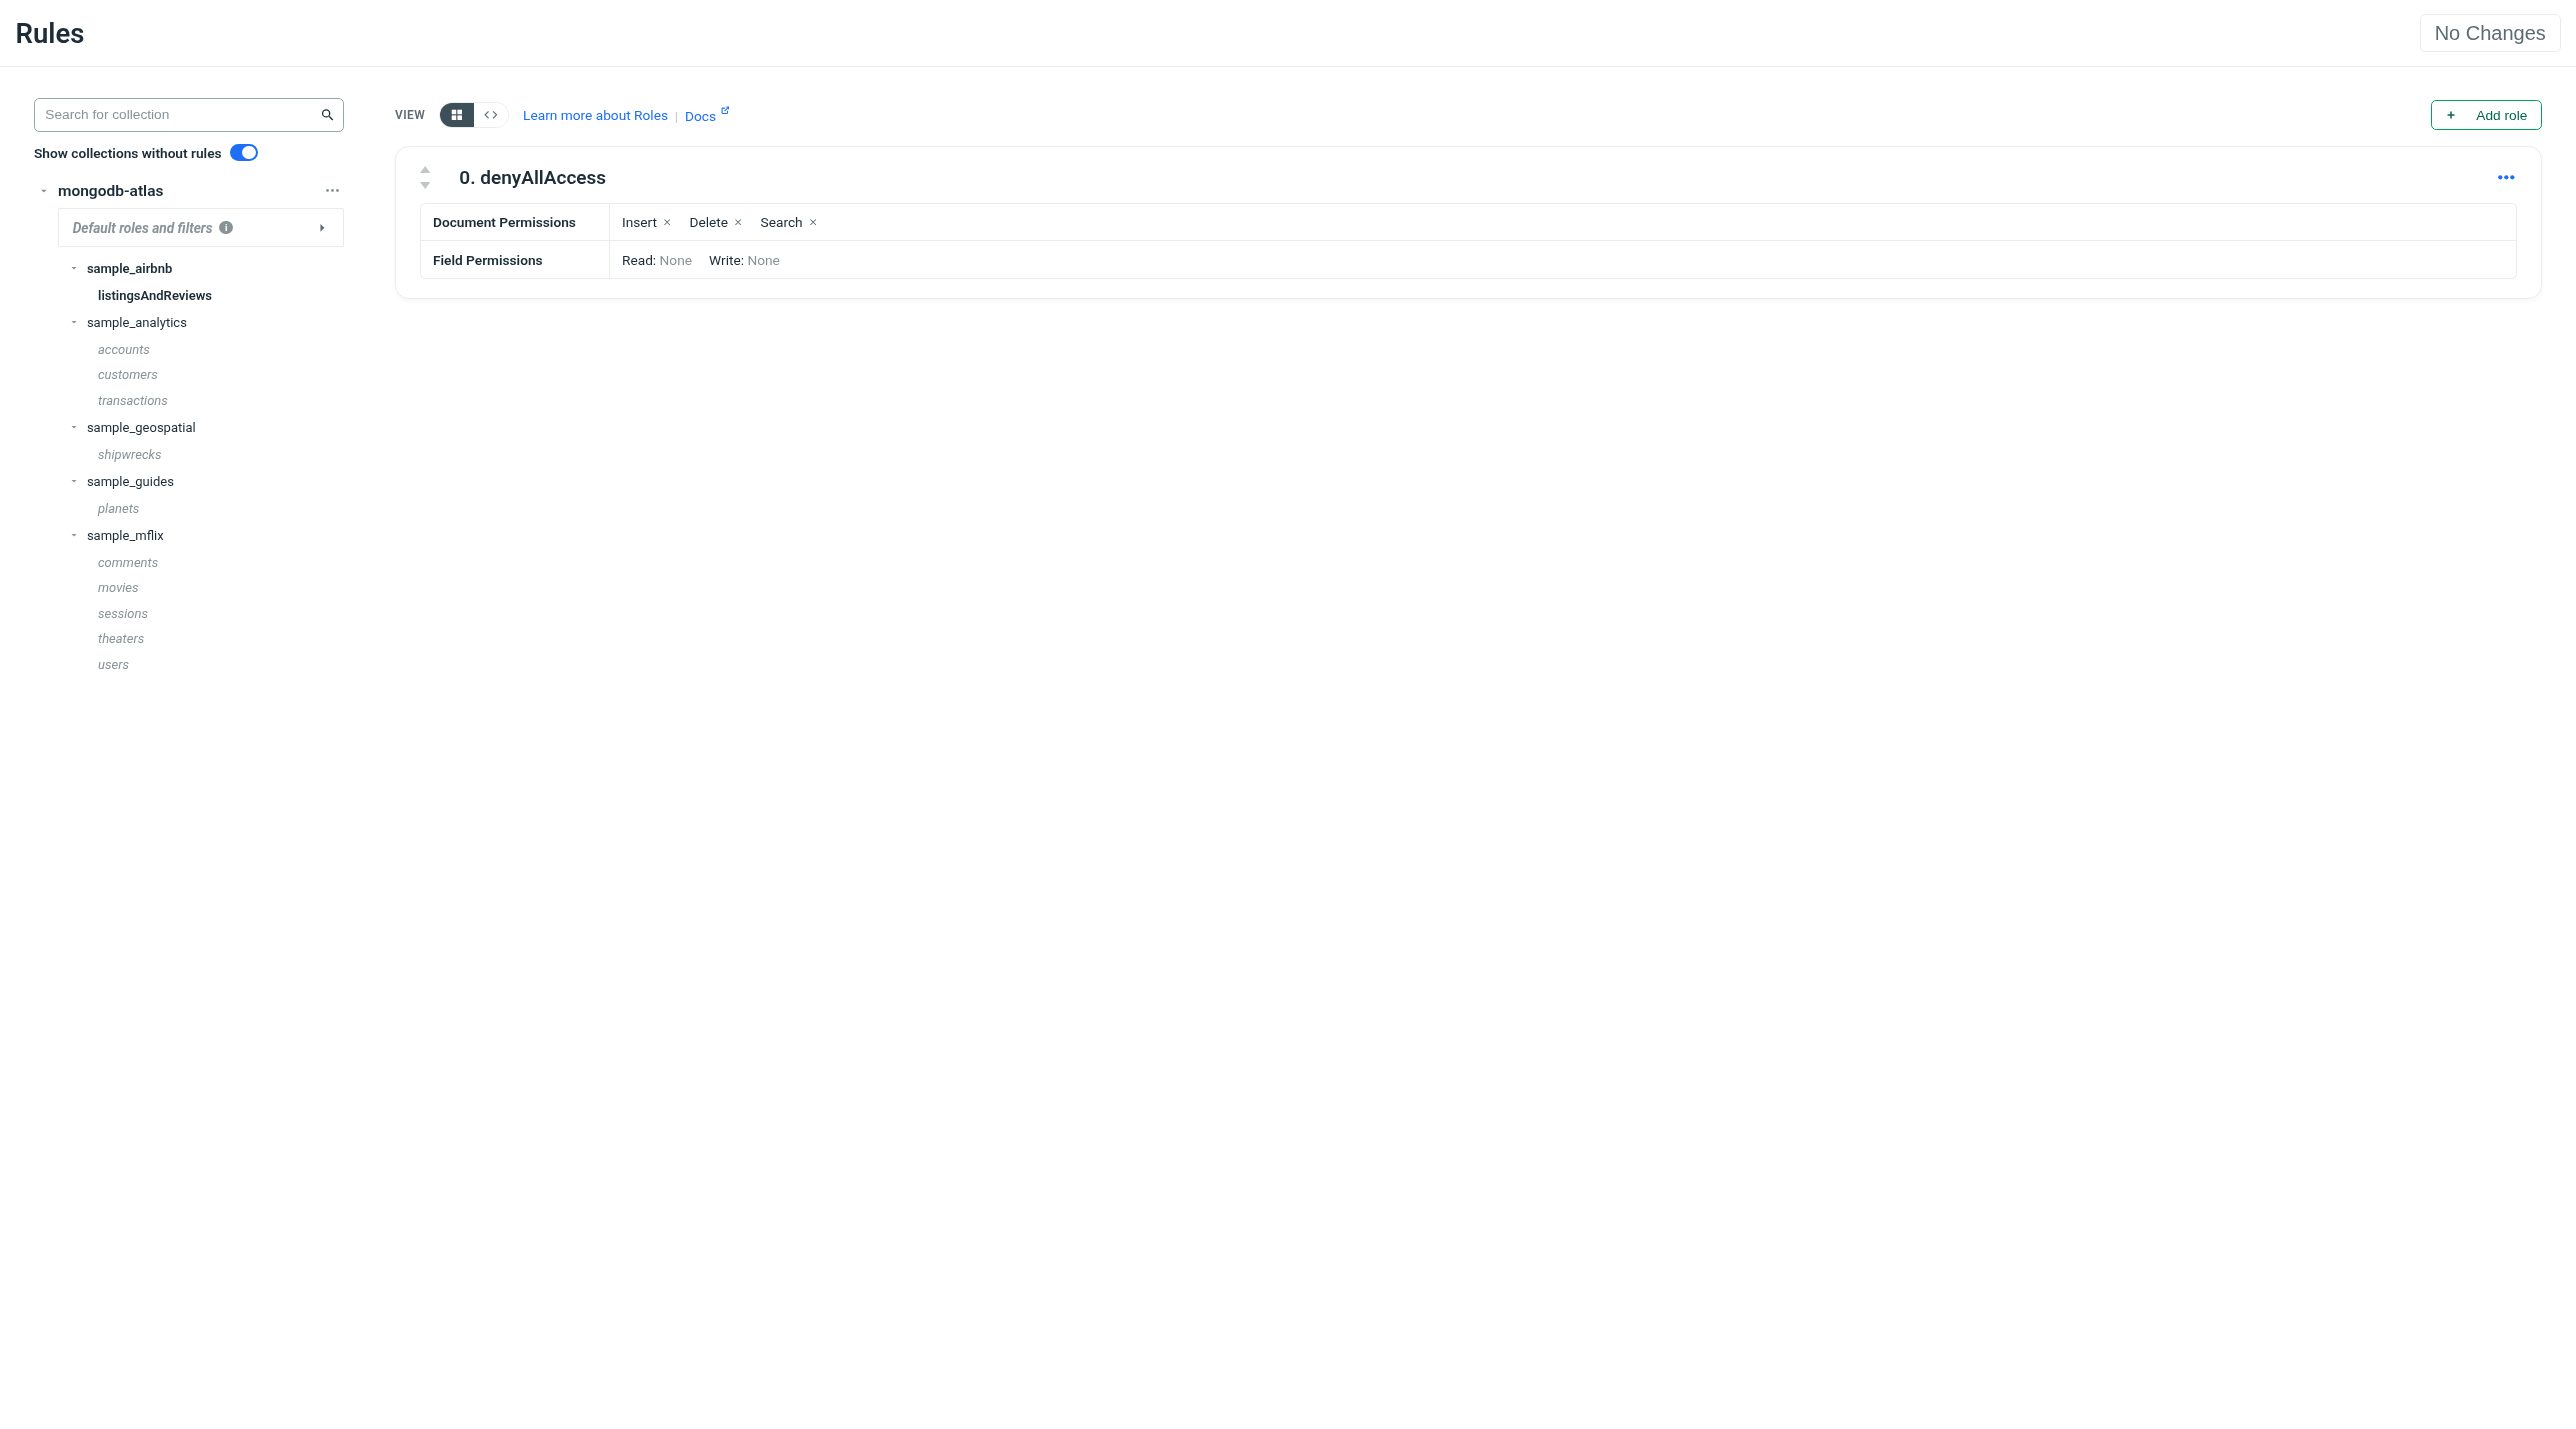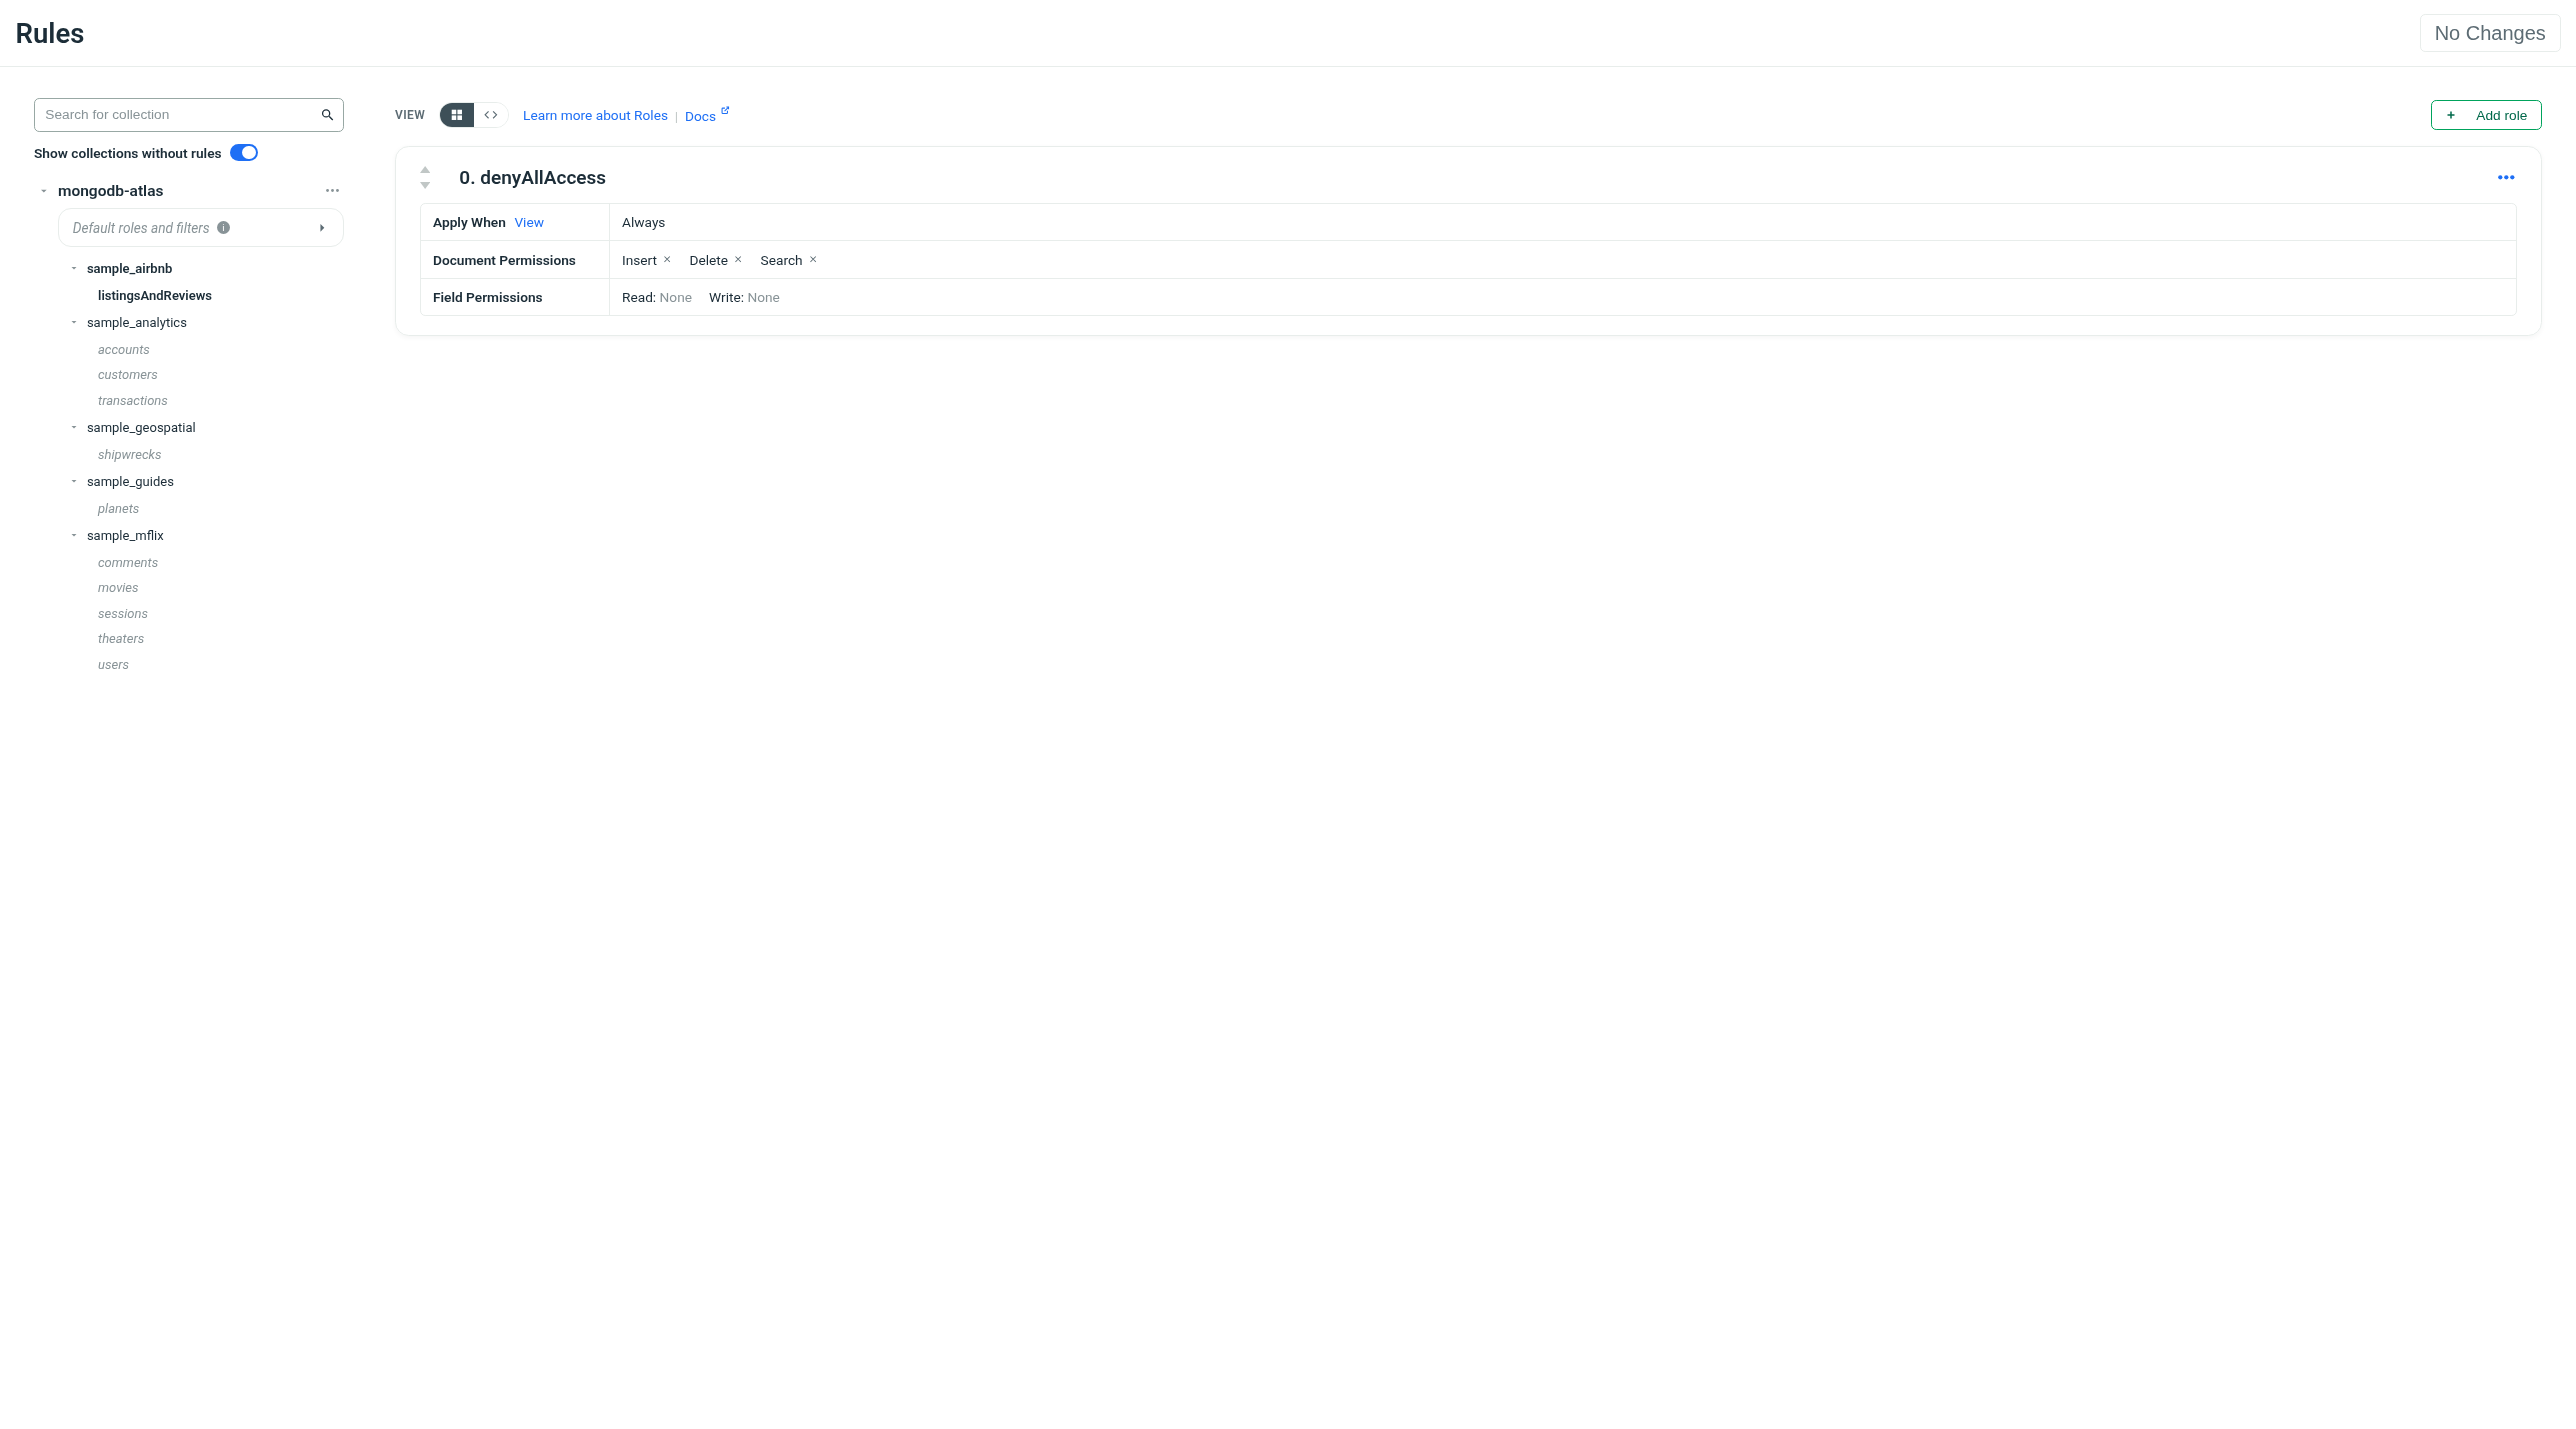--- a/index.html
+++ b/index.html
@@ -128,24 +128,25 @@
       font-size: 15.5px;
       font-weight: 600;
       color: #1c2d38;
     }
     .more-icon { color: #889397; }
     .default-roles-row {
       display: flex;
       align-items: center;
       justify-content: space-between;
       border: 0.9px solid #e8edeb;
-      border-radius: 13px;
+      border-radius: 1px;
       padding: 10.3px 13.7px;
       margin: 0 0 6.9px 24px;
       cursor: pointer;
+      font-weight: bold;
     }
     .default-roles-left {
       display: flex;
       align-items: center;
       gap: 6.9px;
       color: #889397;
       font-style: italic;
       font-size: 13.7px;
     }
     .info-icon {
@@ -507,27 +508,20 @@
         </div>
         <span class="dots-icon">
           <svg width="20.6" height="20.6" viewBox="0 0 24 24" fill="currentColor">
               <circle cx="5" cy="12" r="2.5"></circle>
               <circle cx="12" cy="12" r="2.5"></circle>
               <circle cx="19" cy="12" r="2.5"></circle>
             </svg>
         </span>
       </div>
       <div class="role-table">
-        <div class="role-table-row">
-          <div class="rt-label">
-            <span style="font-weight:600;">Apply When</span>
-            <span class="view-link">View</span>
-          </div>
-          <div class="rt-value">Always</div>
-        </div>
         <div class="role-table-row">
           <div class="rt-label">Document Permissions</div>
           <div class="rt-value" id="doc-perms">
               <span class="perm-item">
                 <span>Insert</span>
                 <span class="x-icon">
                   <svg width="10.3" height="10.3" viewBox="0 0 24 24" fill="currentColor">
                     <path d="M19 6.41L17.59 5 12 10.59 6.41 5 5 6.41 10.59 12 5 17.59 6.41 19 12 13.41 17.59 19 19 17.59 13.41 12z"></path>
                   </svg>
                 </span>

